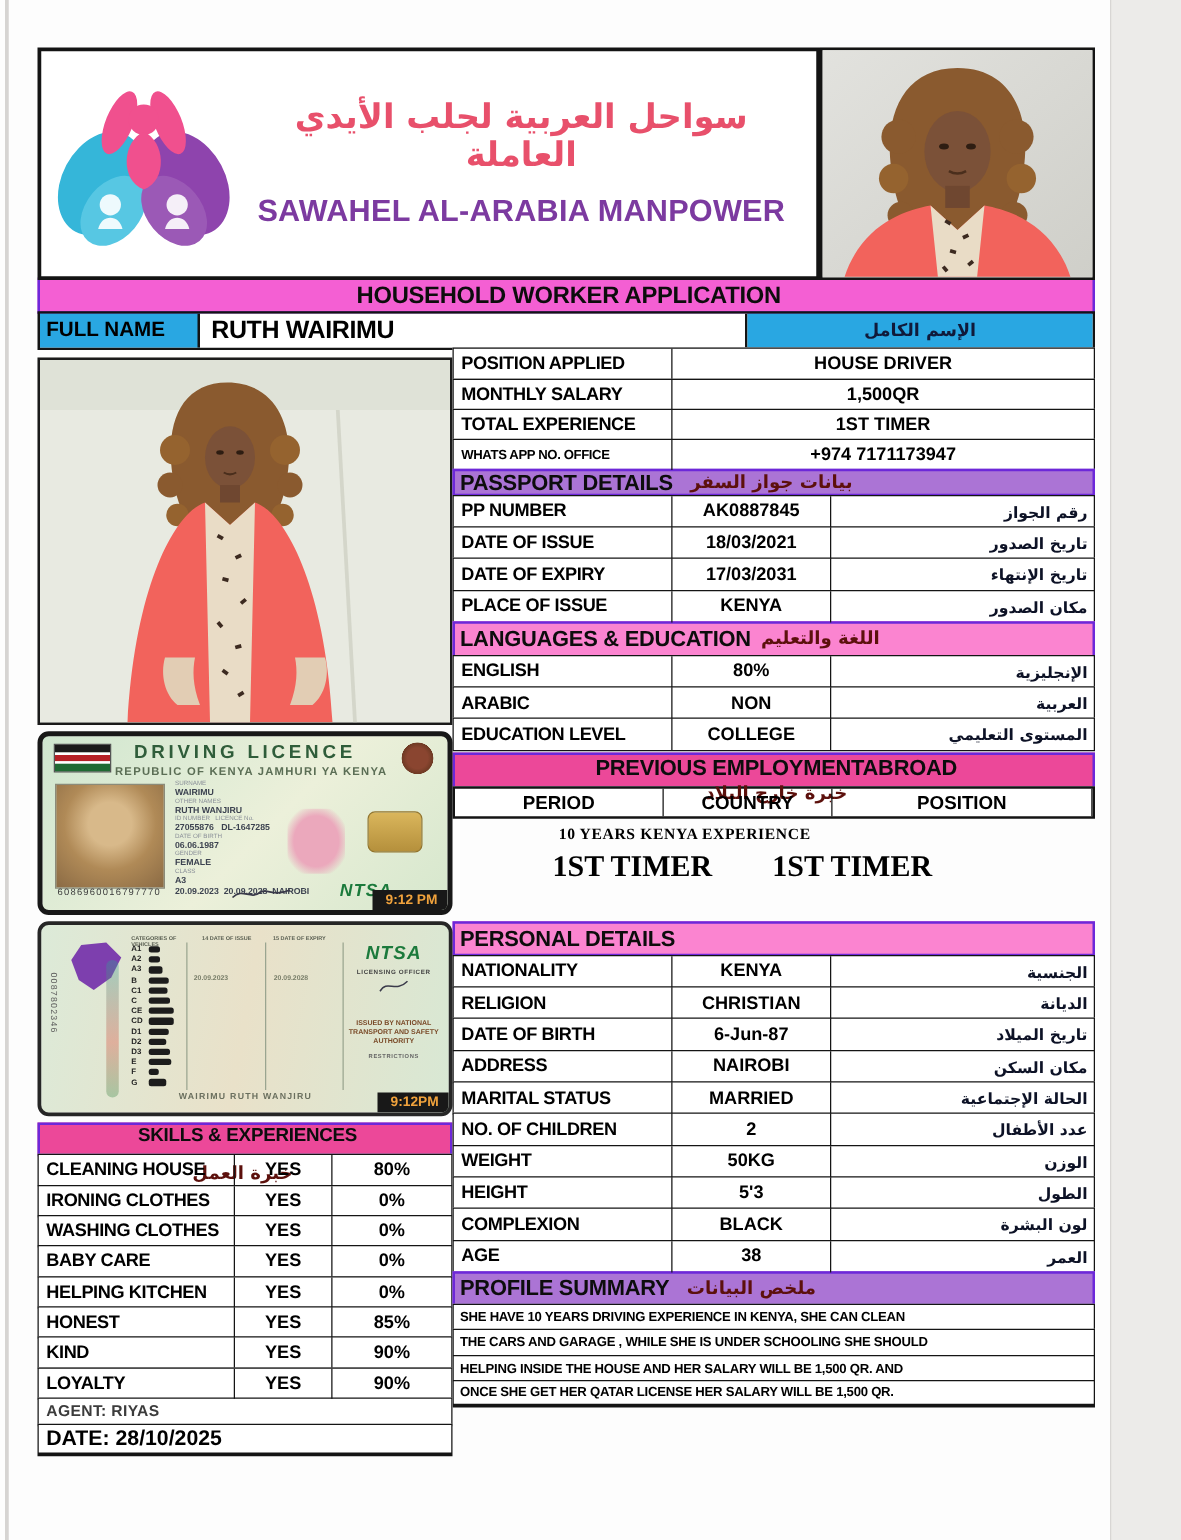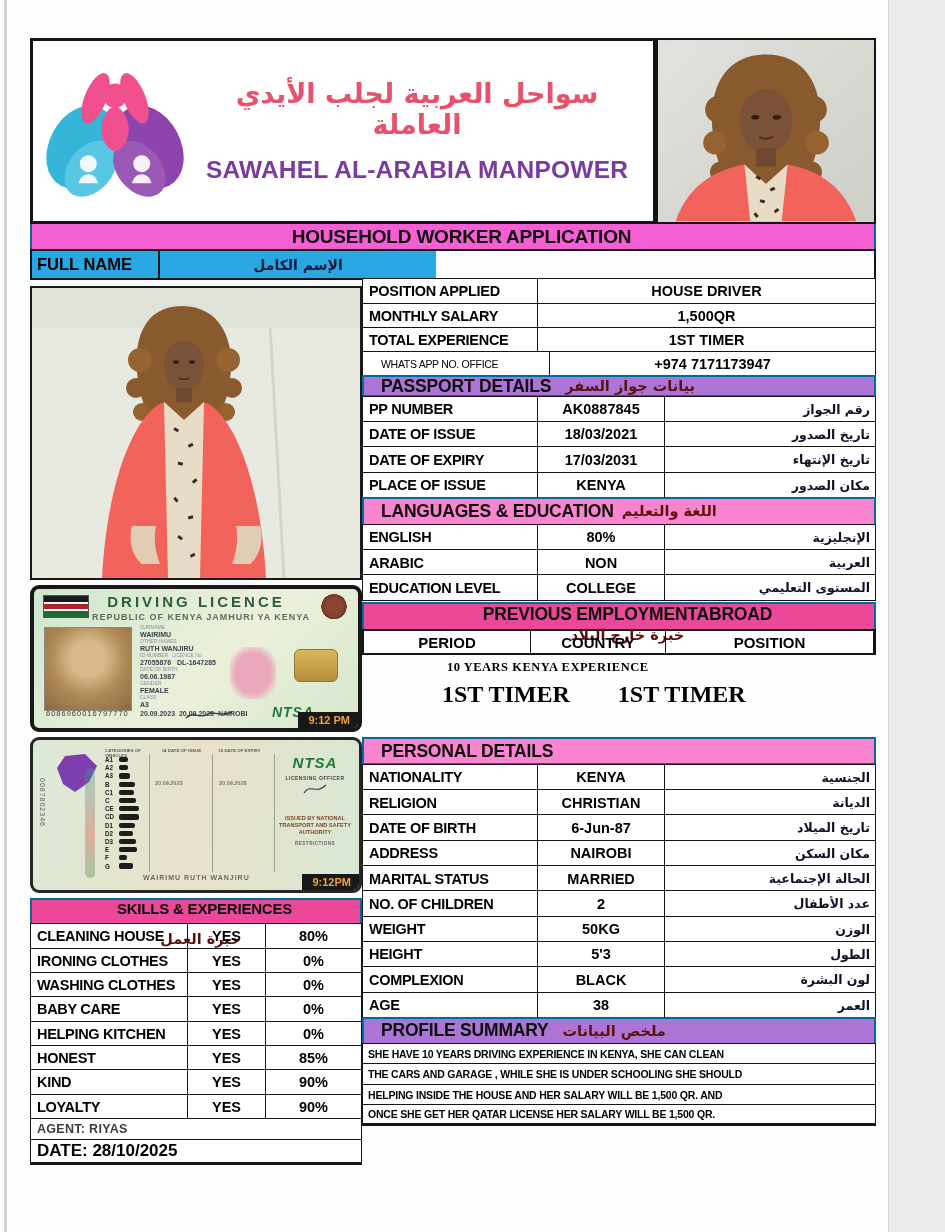--- a/index.html
+++ b/index.html
@@ -12,21 +12,21 @@
   
   .header-row { display:flex; height:186px; }
   .header-box { flex:1; border:3px solid #141414; background:#fff; display:flex; align-items:center; }
   .logo-wrap { width:148px; height:158px; margin-left:8px; flex:none; }
   .titles { flex:1; text-align:center; padding:0 8px 0 0; }
   .title-ar { color:#e8506b; font-size:27px; font-weight:bold; font-family:"DejaVu Sans",sans-serif; direction:rtl; }
   .title-en { color:#7c3aa0; font-size:24.5px; font-weight:bold; margin-top:16px; letter-spacing:0.2px; }
   .photo-top { width:220px; flex:none; border:2.5px solid #141414; border-left:2px solid #141414; background:#d9d9d5; overflow:hidden; }
 
   
-  .bar { display:flex; align-items:center; gap:14px; border:2px solid #0369a1; margin-top:-2px; padding-left:17px; }
+  .bar { display:flex; align-items:center; gap:14px; border:2px solid #6d28d9; margin-top:-2px; padding-left:4px; }
   .bar .en { font-weight:bold; font-size:17.5px; letter-spacing:-0.2px; color:#0d0d0d; white-space:nowrap; }
   .bar .art { font-weight:bold; font-size:14.5px; color:#5c100c; font-family:"DejaVu Sans",sans-serif; }
   .bar-magenta { background:#f45fd3; }
   .bar-cyan { background:#ec4899;flex-direction:column; }
   .bar-purple { background:#ab74d5; }
   .bar-pink { background:#fb84d0; }
 
   .appbar { height:29px; justify-content:center; }
   .appbar .en { font-size:19px; }
 
@@ -38,21 +38,21 @@
 
   .main { display:flex; }
   .left-col { width:332px; flex:none; }
   .right-col { flex:1; min-width:0; }
 
   
   .trow { display:flex; border:1.7px solid #141414; margin-top:-1.7px; background:#fff; }
   .tcell { display:flex; align-items:center; border-right:1.7px solid #141414; overflow:hidden; }
   .tcell:last-child { border-right:none; }
   .lbl { font-weight:bold; font-size:14.5px; padding-left:6px; letter-spacing:-0.3px; white-space:nowrap; }
-  .lbl-sm { font-weight:normal; font-size:10.5px; padding-left:6px;margin-left:12px; }
+  .lbl-sm { font-weight:bold; font-size:10.5px; padding-left:6px; }
   .val { justify-content:center; font-weight:bold; font-size:14.5px; }
   .arc { justify-content:flex-end; padding-right:5px; font-weight:bold; font-size:12.5px; color:#0d1226; font-family:"DejaVu Sans",sans-serif; }
 
   .h26 { height:26px; } .h27 { height:27px; }
   .w175 { width:175px; flex:none; } .w127 { width:127px; flex:none; }
   .flex1 { flex:1; }
 
   
   .emp-head { display:flex; height:26px; border:2px solid #141414; margin-top:-2px; background:#fff; }
   .emp-head .tcell { justify-content:center; font-weight:bold; font-size:15px; border-right:1.7px solid #141414; }
@@ -182,20 +182,21 @@
       </svg>
     </div>
   </div>
 
   <div class="bar bar-magenta appbar">
     <span class="en">HOUSEHOLD WORKER APPLICATION</span>
   </div>
 
   <div class="name-row">
     <div class="name-lbl">FULL NAME</div>
+    <div class="name-val">RUTH WAIRIMU</div>
     <div class="name-ar">الإسم الكامل</div>
   </div>
 
   <div class="main">
 
     <div class="left-col">
 
       <div class="photo-main">
         <svg viewBox="0 0 328 290" width="328" height="290">
           <rect width="328" height="290" fill="#e8eae1"></rect>

